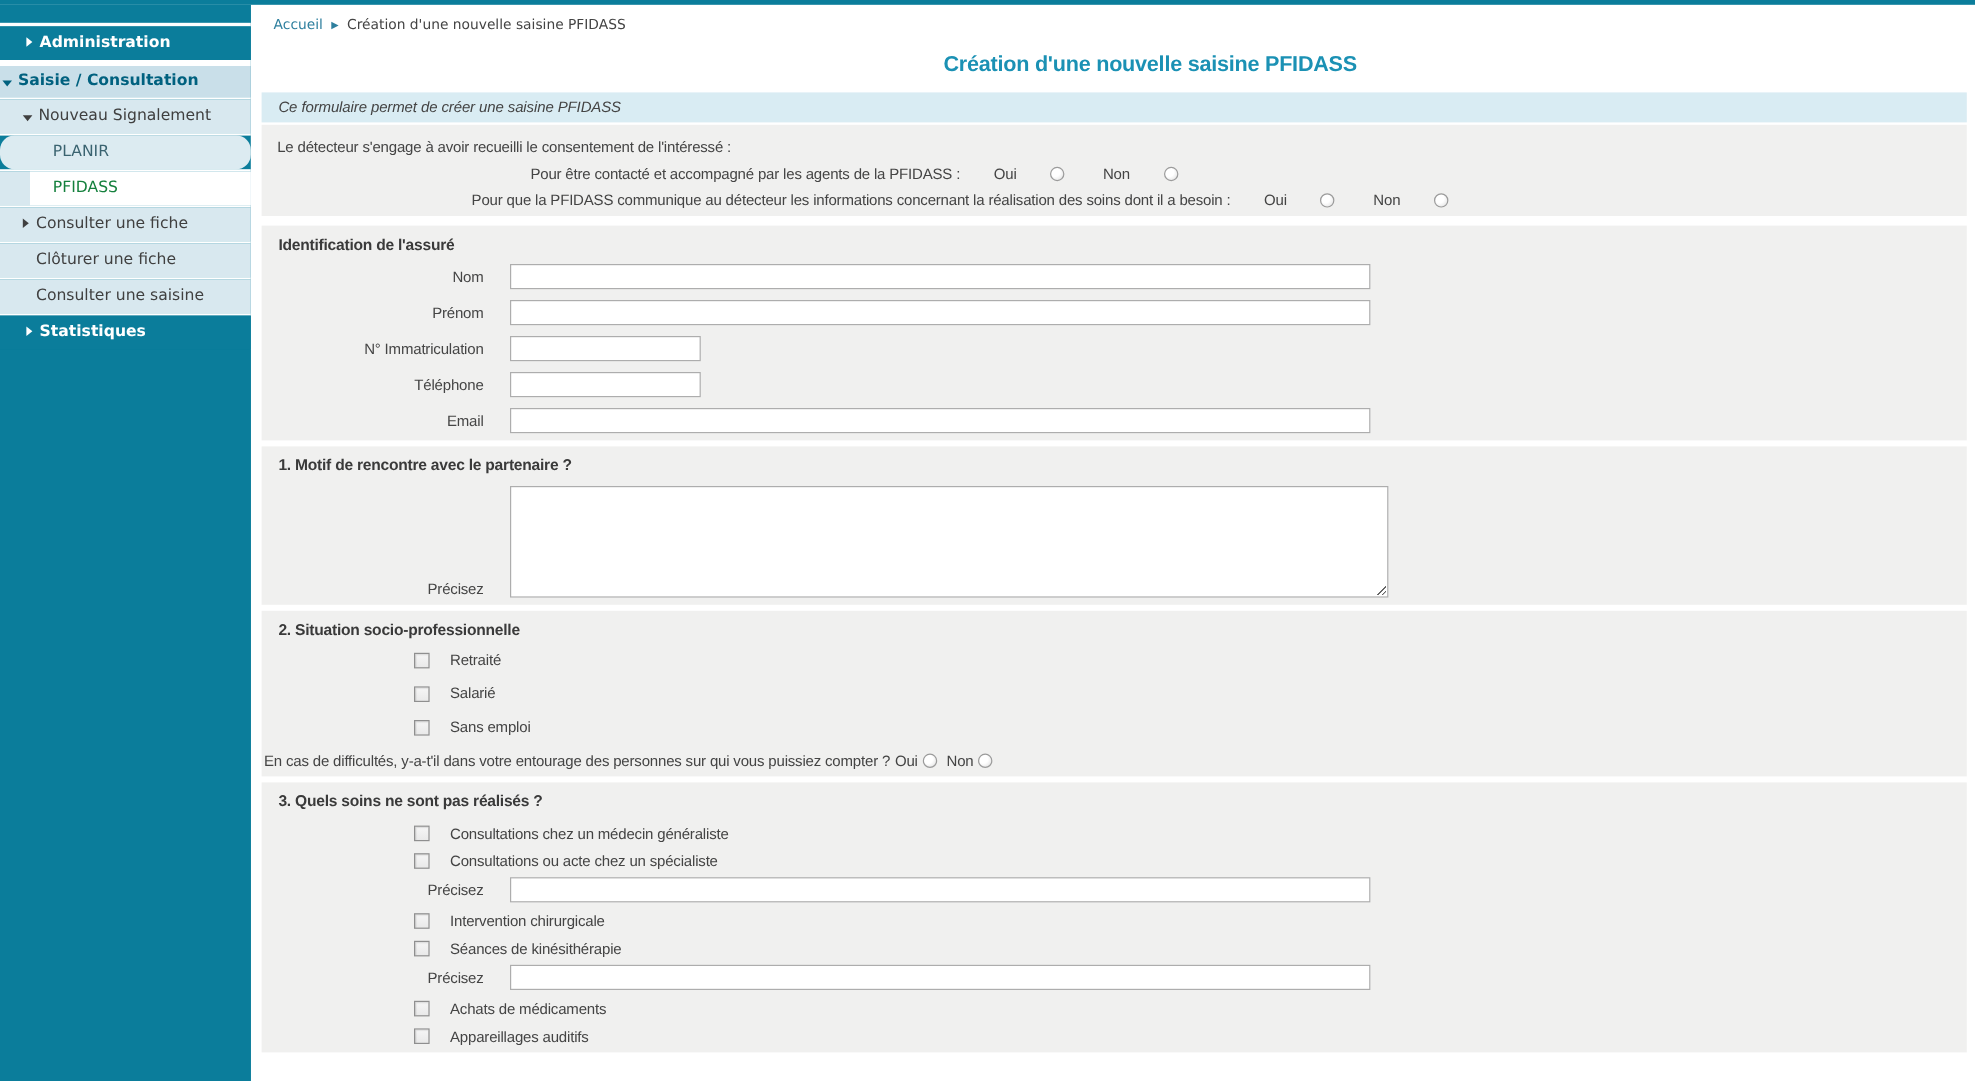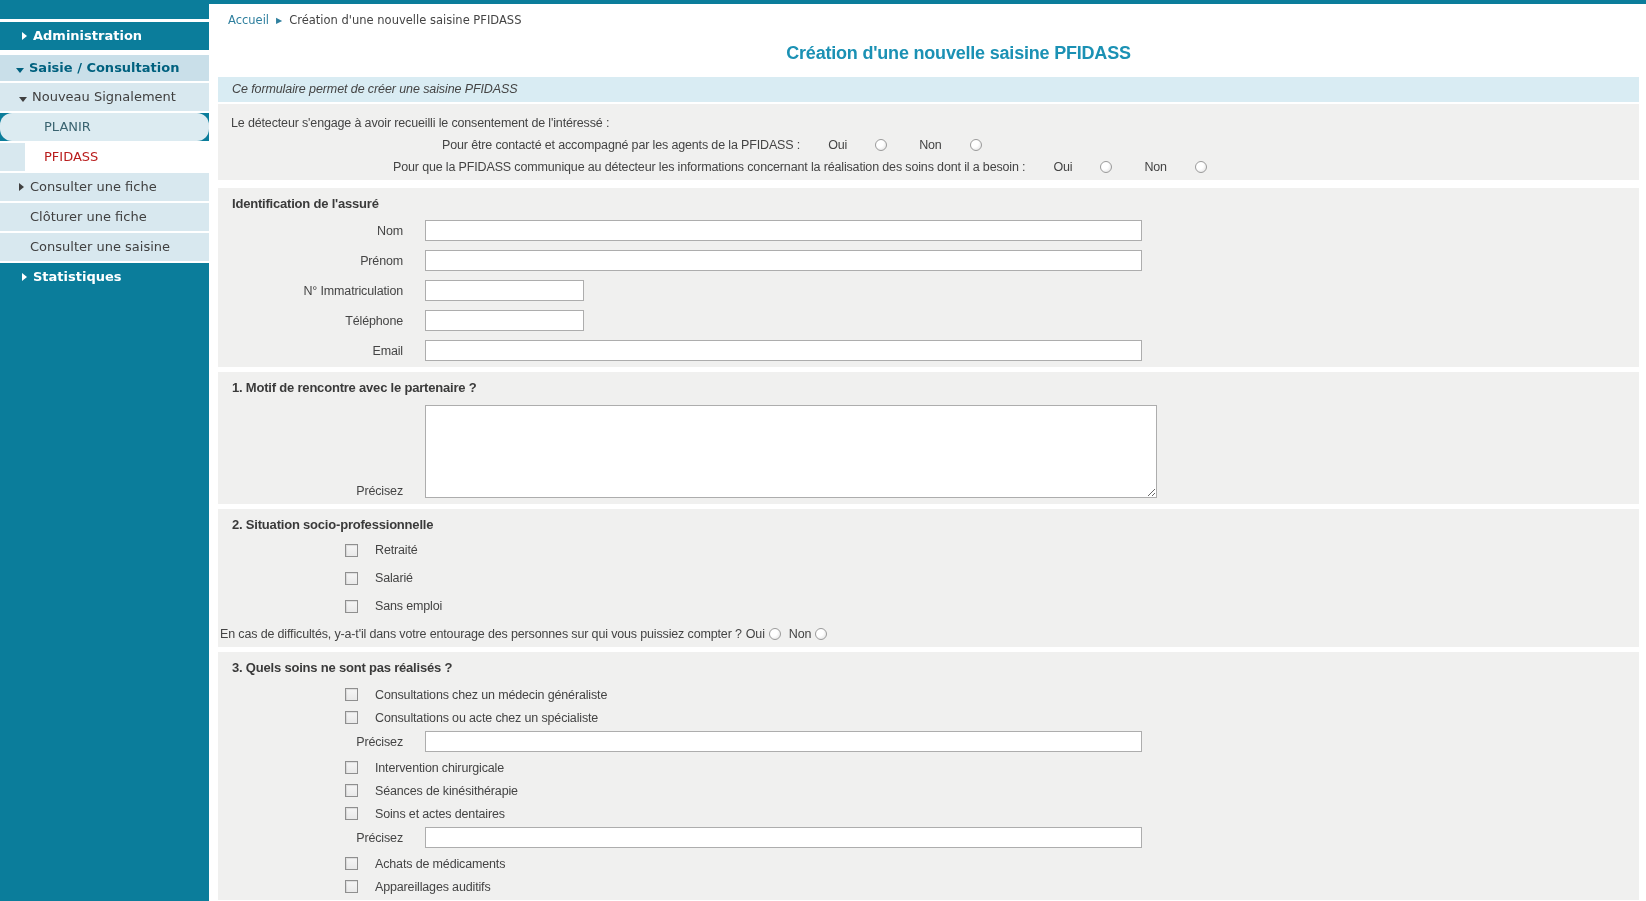--- a/index.html
+++ b/index.html
@@ -12,26 +12,26 @@
   .layout { display:flex; height:897px; }
 
   
   .sidebar { width:209px; background:#0b7d9b; display:flex; flex-direction:column; flex-shrink:0;
              font-family:"DejaVu Sans", sans-serif; }
   .sb-top { height:18px; background:#0b7d9b; border-bottom:3px solid #ffffff; }
   .sb-row { font-size:13px; line-height:28px; height:28px; cursor:pointer; white-space:nowrap; }
   .sb-main { background:#0b7d9b; color:#ffffff; font-weight:bold; padding-left:22px; }
   .sb-gap { height:5px; background:#ffffff; }
   .sb-sep { height:2px; background:#ffffff; }
-  .sb-section { background:#c9dfe9; color:#00617f; font-weight:bold; padding-left:16px; height:26px; line-height:26px; }
+  .sb-section { background:#c9dfe9; color:#00617f; font-weight:bold; padding-left:2px; height:26px; line-height:26px; }
   .sb-l1 { background:#d8e8ef; color:#404040; padding-left:19px; }
   .sb-l1.noarrow { padding-left:30px; }
   .sb-l2 { background:#dcebf1; color:#3a6370; padding-left:44px;border-radius:12px; }
   .sb-selwrap { background:#d8e8ef; height:28px; }
-  .sb-selected { background:#ffffff; color:#b91c1c; margin-left:25px; height:28px; line-height:28px; padding-left:19px; font-size:13px; cursor:pointer; }
+  .sb-selected { background:#ffffff; color:#15803d; margin-left:25px; height:28px; line-height:28px; padding-left:19px; font-size:13px; cursor:pointer; }
   .sb-fill { flex:1; background:#0b7d9b; }
   .tri-r { display:inline-block; width:0; height:0; border-top:4px solid transparent;
            border-bottom:4px solid transparent; border-left:5px solid currentColor; margin-right:6px; }
   .tri-d { display:inline-block; width:0; height:0; border-left:4px solid transparent;
            border-right:4px solid transparent; border-top:5px solid currentColor; margin-right:5px; position:relative; top:1px;}
 
   
   .main { flex:1; margin-left:9px; margin-right:7px; }
   .breadcrumb { padding:9px 0 0 10px; font-family:"DejaVu Sans", sans-serif; font-size:11.5px; color:#444; }
   .breadcrumb a { color:#2e7f9e; text-decoration:none; cursor:pointer; }
@@ -214,24 +214,20 @@
           <input type="text" class="w-wide" value="" style="">
         </div>
         <div class="cb-row">
           <span class="checkbox"></span>
           <span class="cb-label">Intervention chirurgicale</span>
         </div>
         <div class="cb-row">
           <span class="checkbox"></span>
           <span class="cb-label">Séances de kinésithérapie</span>
         </div>
-        <div class="cb-row">
-          <span class="checkbox"></span>
-          <span class="cb-label">Soins et actes dentaires</span>
-        </div>
         <div class="s3-input-row">
           <span class="field-label">Précisez</span>
           <input type="text" class="w-wide" value="" style="">
         </div>
         <div class="cb-row">
           <span class="checkbox"></span>
           <span class="cb-label">Achats de médicaments</span>
         </div>
         <div class="cb-row">
           <span class="checkbox"></span>

